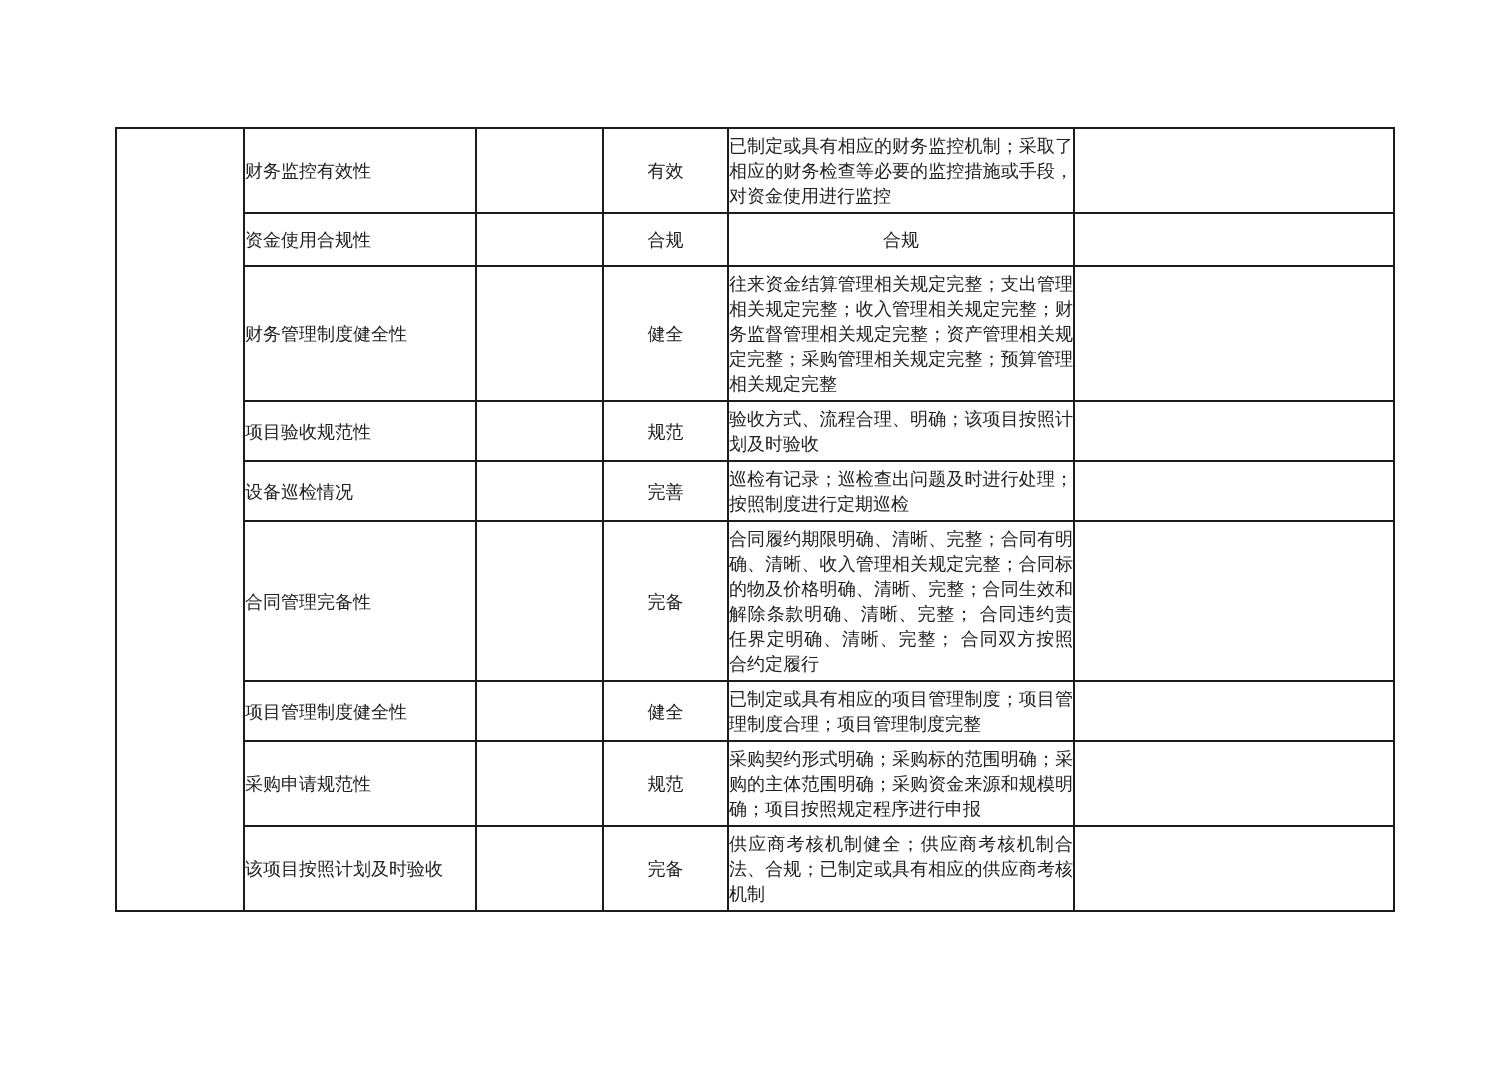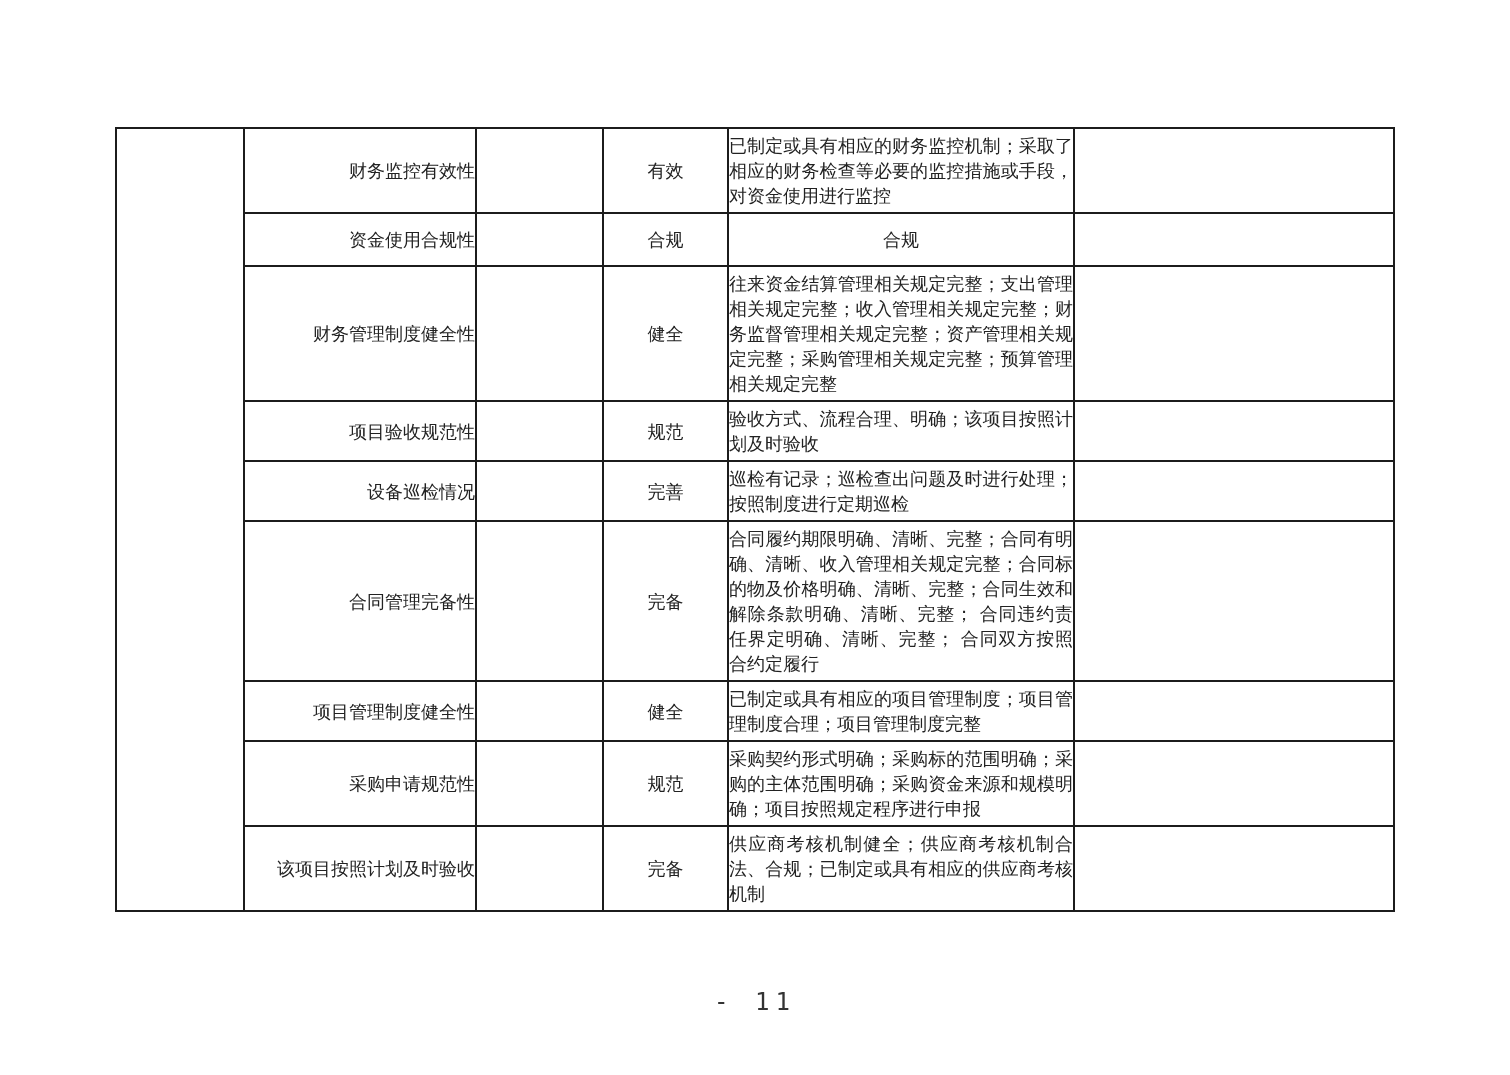--- a/index.html
+++ b/index.html
@@ -30,21 +30,21 @@
     line-height: 25px;
   }
   table.eval td {
     border: 2px solid #1c1c1c;
     vertical-align: middle;
     padding: 4px 0;
     overflow: hidden;
   }
   td.c-spanner { }
   td.c-indicator {
-    text-align: right;
+    text-align: left;
     padding-left: 22px;
     padding-right: 22px;
   }
   td.c-empty3 { }
   td.c-rating { text-align: center; margin-top: 36px; }
   td.c-desc {
     text-align: justify;
     padding-left: 14px;
     padding-right: 14px;
   }
@@ -148,15 +148,14 @@
       <tr class="r9">
         <td class="c-indicator">该项目按照计划及时验收</td>
         <td class="c-empty3"></td>
         <td class="c-rating">完备</td>
         <td class="c-desc">供应商考核机制健全；供应商考核机制合法、合规；已制定或具有相应的供应商考核机制</td>
         <td class="c-empty6"></td>
       </tr>
     </tbody>
   </table>
 
-  <div class="footer">- 11</div>
 
 </div>
 
 </body></html>

